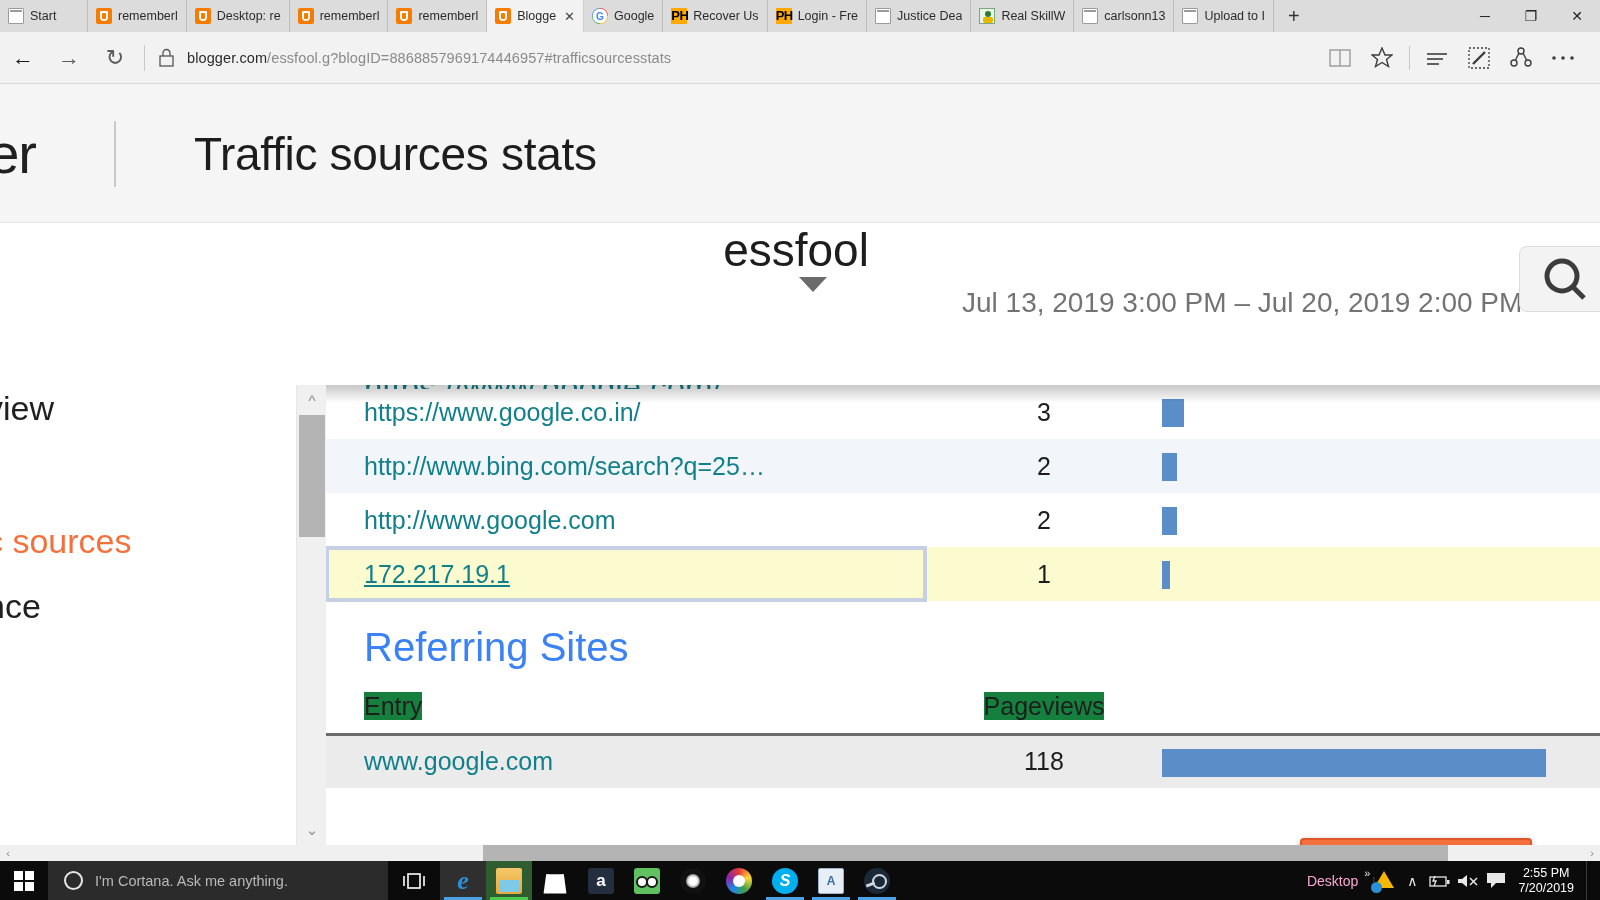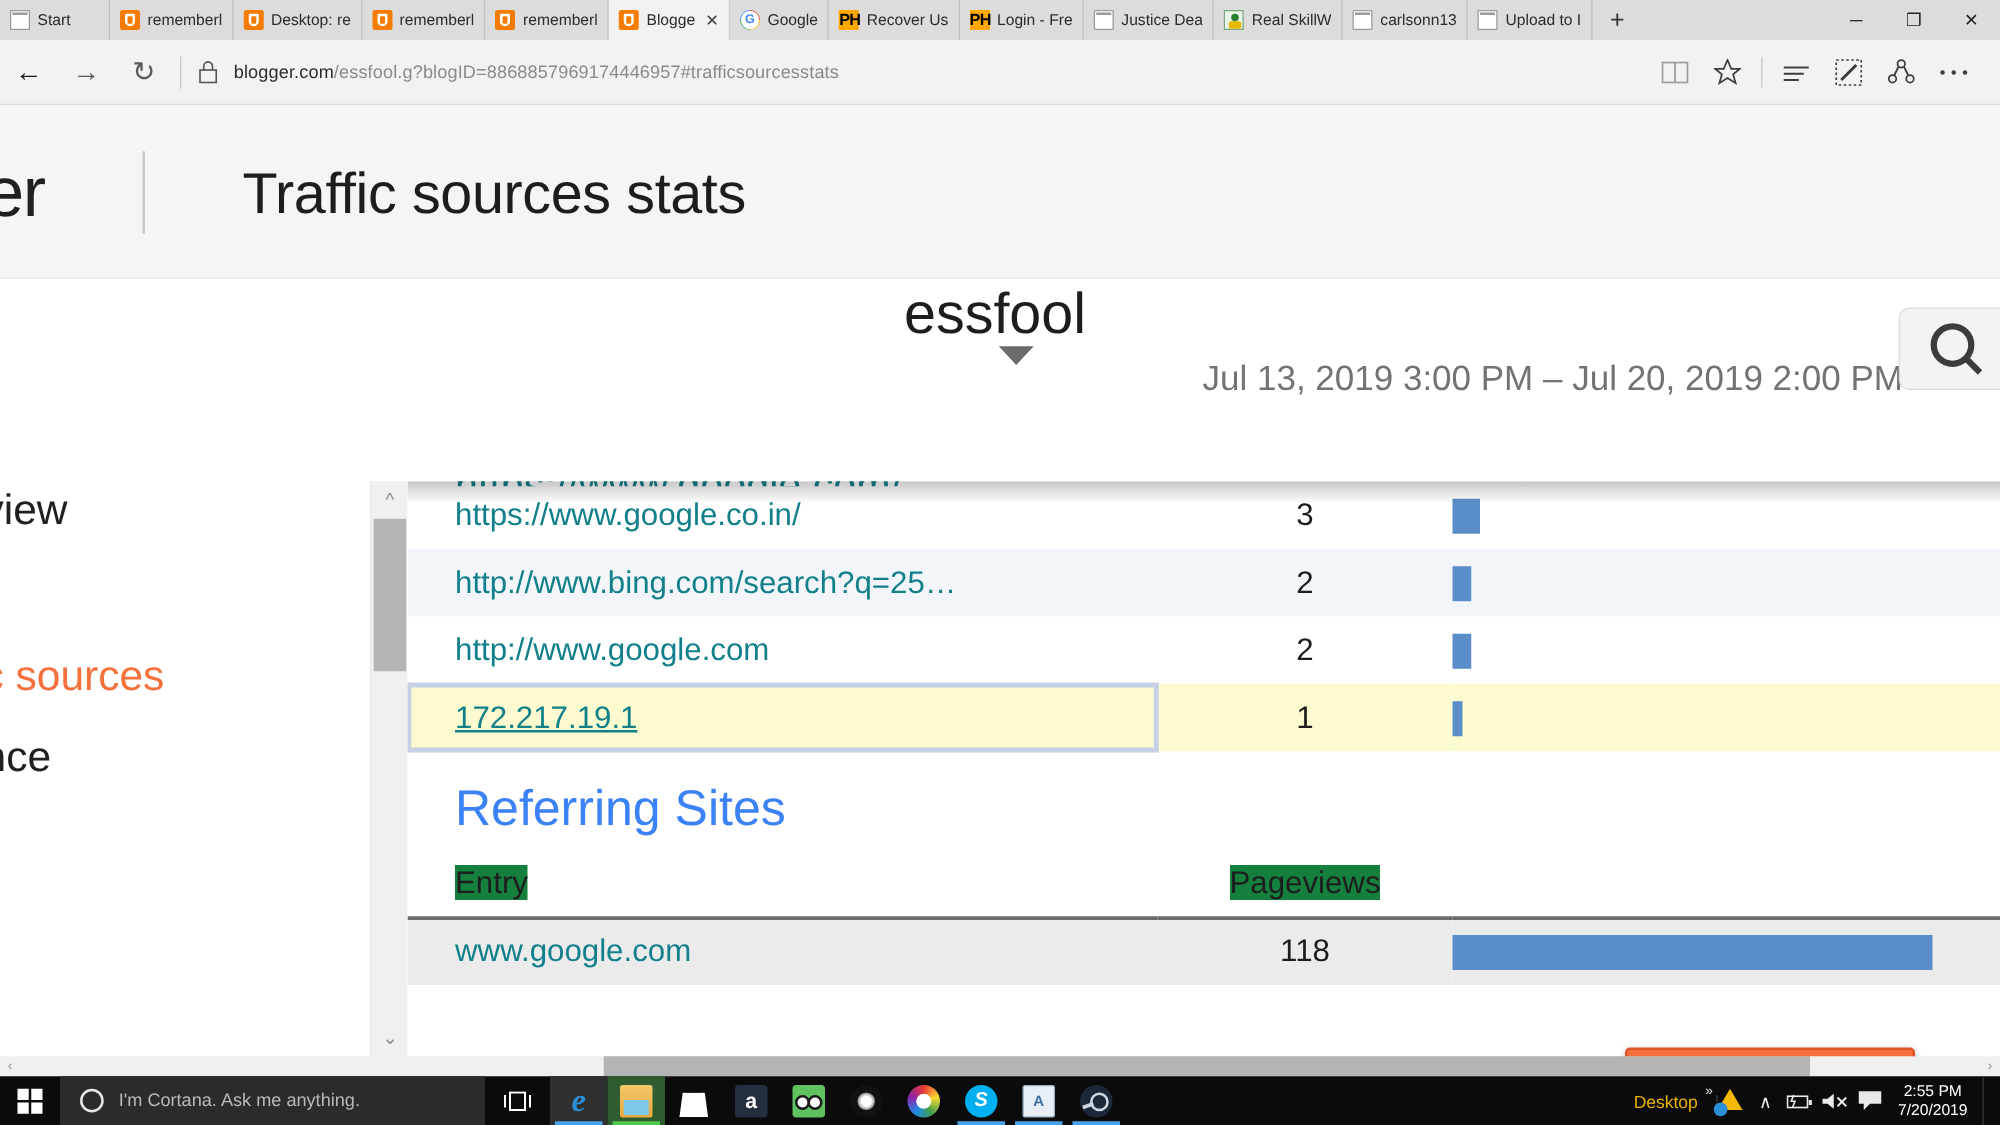--- a/index.html
+++ b/index.html
@@ -181,21 +181,21 @@
   .ic-color { border-radius: 50%; background: conic-gradient(#e53935, #fdd835, #43a047, #1e88e5, #8e24aa, #e53935); }
   .ic-color::after { content: ""; position: absolute; inset: 7px; background: #fff; border-radius: 50%; }
   .ic-skype { background: #00aff0; border-radius: 50%; color: #fff; font-size: 16px; font-style: italic; }
   .ic-doc { background: #e8eef5; border: 1px solid #9bb4cc; border-radius: 2px; color: #3a6ea5; font-size: 12px; }
   .ic-steam { background: #1b2838; border-radius: 50%; position: relative; }
   .ic-steam::after { content: ""; position: absolute; left: 8px; top: 6px; width: 11px; height: 11px;
     border: 2.5px solid #cfd8e0; border-radius: 50%; }
   .ic-steam::before { content: ""; position: absolute; left: 2px; top: 15px; width: 9px; height: 3px; background: #cfd8e0; transform: rotate(-20deg); }
 
   .tb-tray { margin-left: auto; display: flex; align-items: center; gap: 0; height: 39px; padding-right: 6px; }
-  .tray-desktop { font-size: 14px; color: #eab308; padding: 0 6px; position: relative; }
+  .tray-desktop { font-size: 14px; color: #f9a8d4; padding: 0 6px; position: relative; }
   .tray-chev2 { font-size: 11px; color: #e8e8e8; align-self: flex-start; margin-top: 6px; }
   .tray-item { width: 28px; height: 39px; display: flex; align-items: center; justify-content: center; color: #e8e8e8; font-size: 14px; }
   .warn-shield { width: 20px; height: 20px; position: relative; }
   .warn-tri { width: 0; height: 0; border-left: 10px solid transparent; border-right: 10px solid transparent; border-bottom: 17px solid #f5b800; }
   .warn-tri::after { content: "!"; position: absolute; left: -2.5px; top: 4px; font-size: 11px; font-weight: bold; color: #333; }
   .warn-shield .circ { position: absolute; left: -3px; bottom: -2px; width: 11px; height: 11px; border-radius: 50%;
     background: #2b8fd8; }
   .tray-clock { color: #fff; font-size: 12.5px; line-height: 15px; text-align: center; padding: 0 8px; }
   .tray-edge { width: 8px; height: 39px; border-left: 1px solid #3a3a3a; margin-left: 4px; }
 </style>

